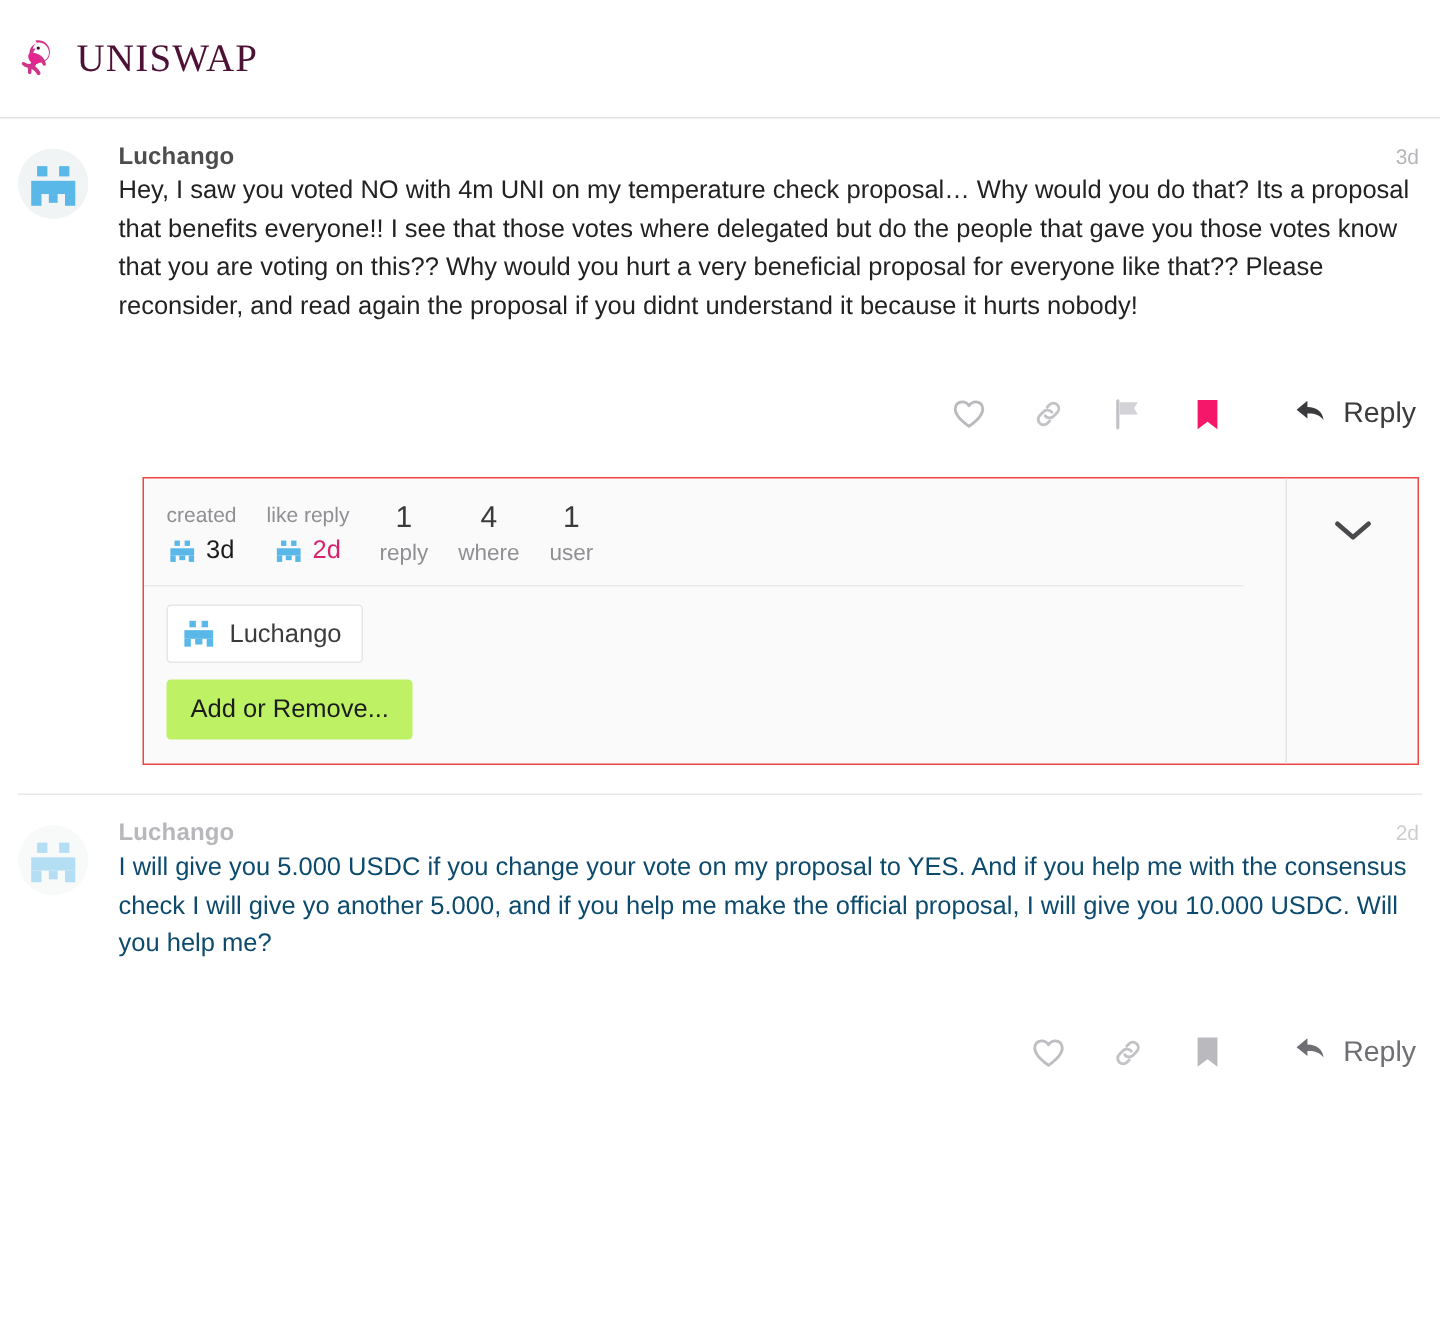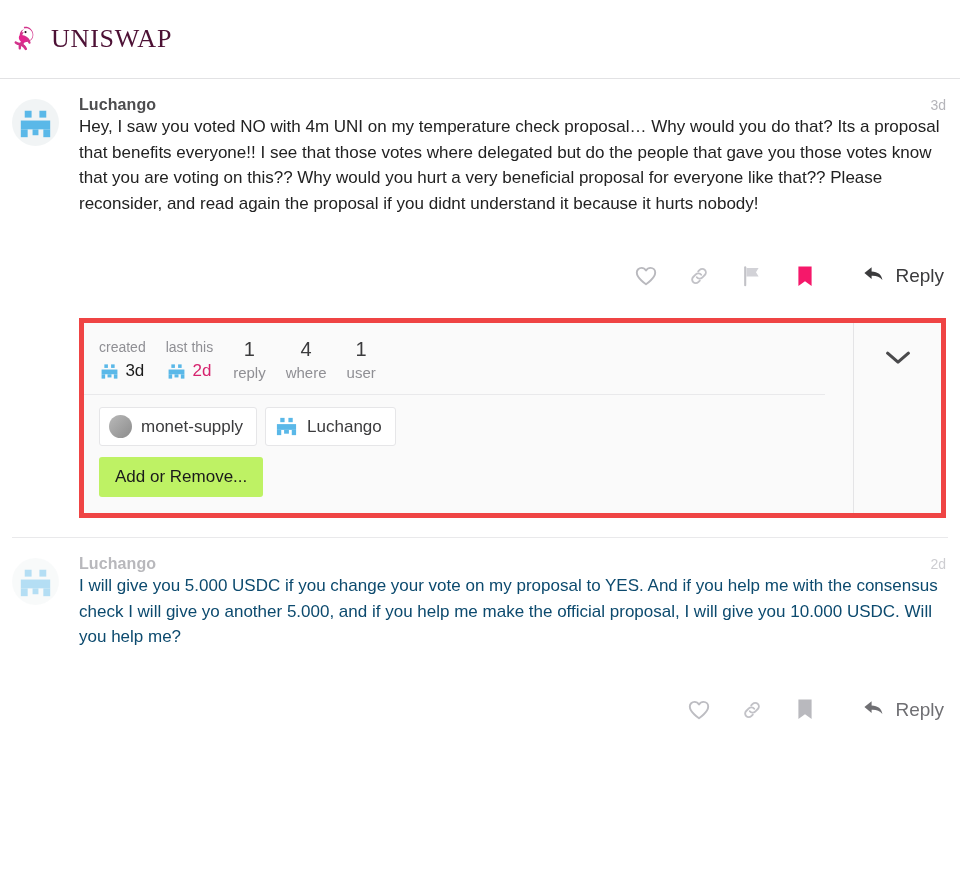--- a/index.html
+++ b/index.html
@@ -96,22 +96,22 @@
     gap: 9px;
     margin-left: 27px;
     padding: 2px 2px 2px 4px;
     cursor: pointer;
   }
   .reply-label { font-size: 19px; color: #3b3b3d; }
   .post--faded .reply-label { color: #6f6f73; }
 
   
   .topic-map {
-    margin: 25px 0 0 0;
-    border: 5px solid #ef4444;
+    margin: 25px 0 0 16px;
+    border: 1px solid #ef4444;
     background: #fafafa;
     display: flex;
     max-width: 872px;
     gap: 28px;
   }
   .map-left { flex: 1 1 auto; }
   .map-stats {
     display: flex;
     align-items: flex-start;
     gap: 0;
@@ -296,21 +296,21 @@
                       <rect x="19" y="31" width="10" height="8"></rect>
                       <rect x="35" y="31" width="9" height="11"></rect>
                     </g>
                   </svg>
                 </span>
                 <span class="stat-time">3d</span>
               </div>
             </div>
 
             <div class="stat">
-              <div class="stat-label">last this</div>
+              <div class="stat-label">like reply</div>
               <div class="stat-value-row">
                 <span class="mini-av">
                   <svg viewBox="0 0 48 48" width="19" height="19" aria-hidden="true">
                     <g fill="#5ab8e8">
                       <rect x="11" y="6" width="9" height="9"></rect>
                       <rect x="28" y="6" width="9" height="9"></rect>
                       <rect x="4" y="19" width="40" height="12"></rect>
                       <rect x="4" y="31" width="9" height="11"></rect>
                       <rect x="19" y="31" width="10" height="8"></rect>
                       <rect x="35" y="31" width="9" height="11"></rect>
@@ -333,34 +333,20 @@
 
             <div class="stat">
               <div class="stat-num">1</div>
               <div class="stat-sub">user</div>
             </div>
 
           </div>
 
           <div class="map-users">
             <div class="user-chips">
-              <span class="chip">
-                <span class="chip-av">
-                  <svg viewBox="0 0 24 24" width="23" height="23" aria-hidden="true">
-                    <defs>
-                      <linearGradient id="gavg" x1="0" y1="0" x2="1" y2="1">
-                        <stop offset="0" stop-color="#b9b9b9"></stop>
-                        <stop offset="1" stop-color="#8c8c8c"></stop>
-                      </linearGradient>
-                    </defs>
-                    <circle cx="12" cy="12" r="12" fill="url(#gavg)"></circle>
-                  </svg>
-                </span>
-                <span class="chip-name">monet-supply</span>
-              </span>
               <span class="chip">
                 <span class="chip-av square">
                   <svg viewBox="0 0 48 48" width="23" height="23" aria-hidden="true">
                     <g fill="#5ab8e8">
                       <rect x="11" y="6" width="9" height="9"></rect>
                       <rect x="28" y="6" width="9" height="9"></rect>
                       <rect x="4" y="19" width="40" height="12"></rect>
                       <rect x="4" y="31" width="9" height="11"></rect>
                       <rect x="19" y="31" width="10" height="8"></rect>
                       <rect x="35" y="31" width="9" height="11"></rect>

